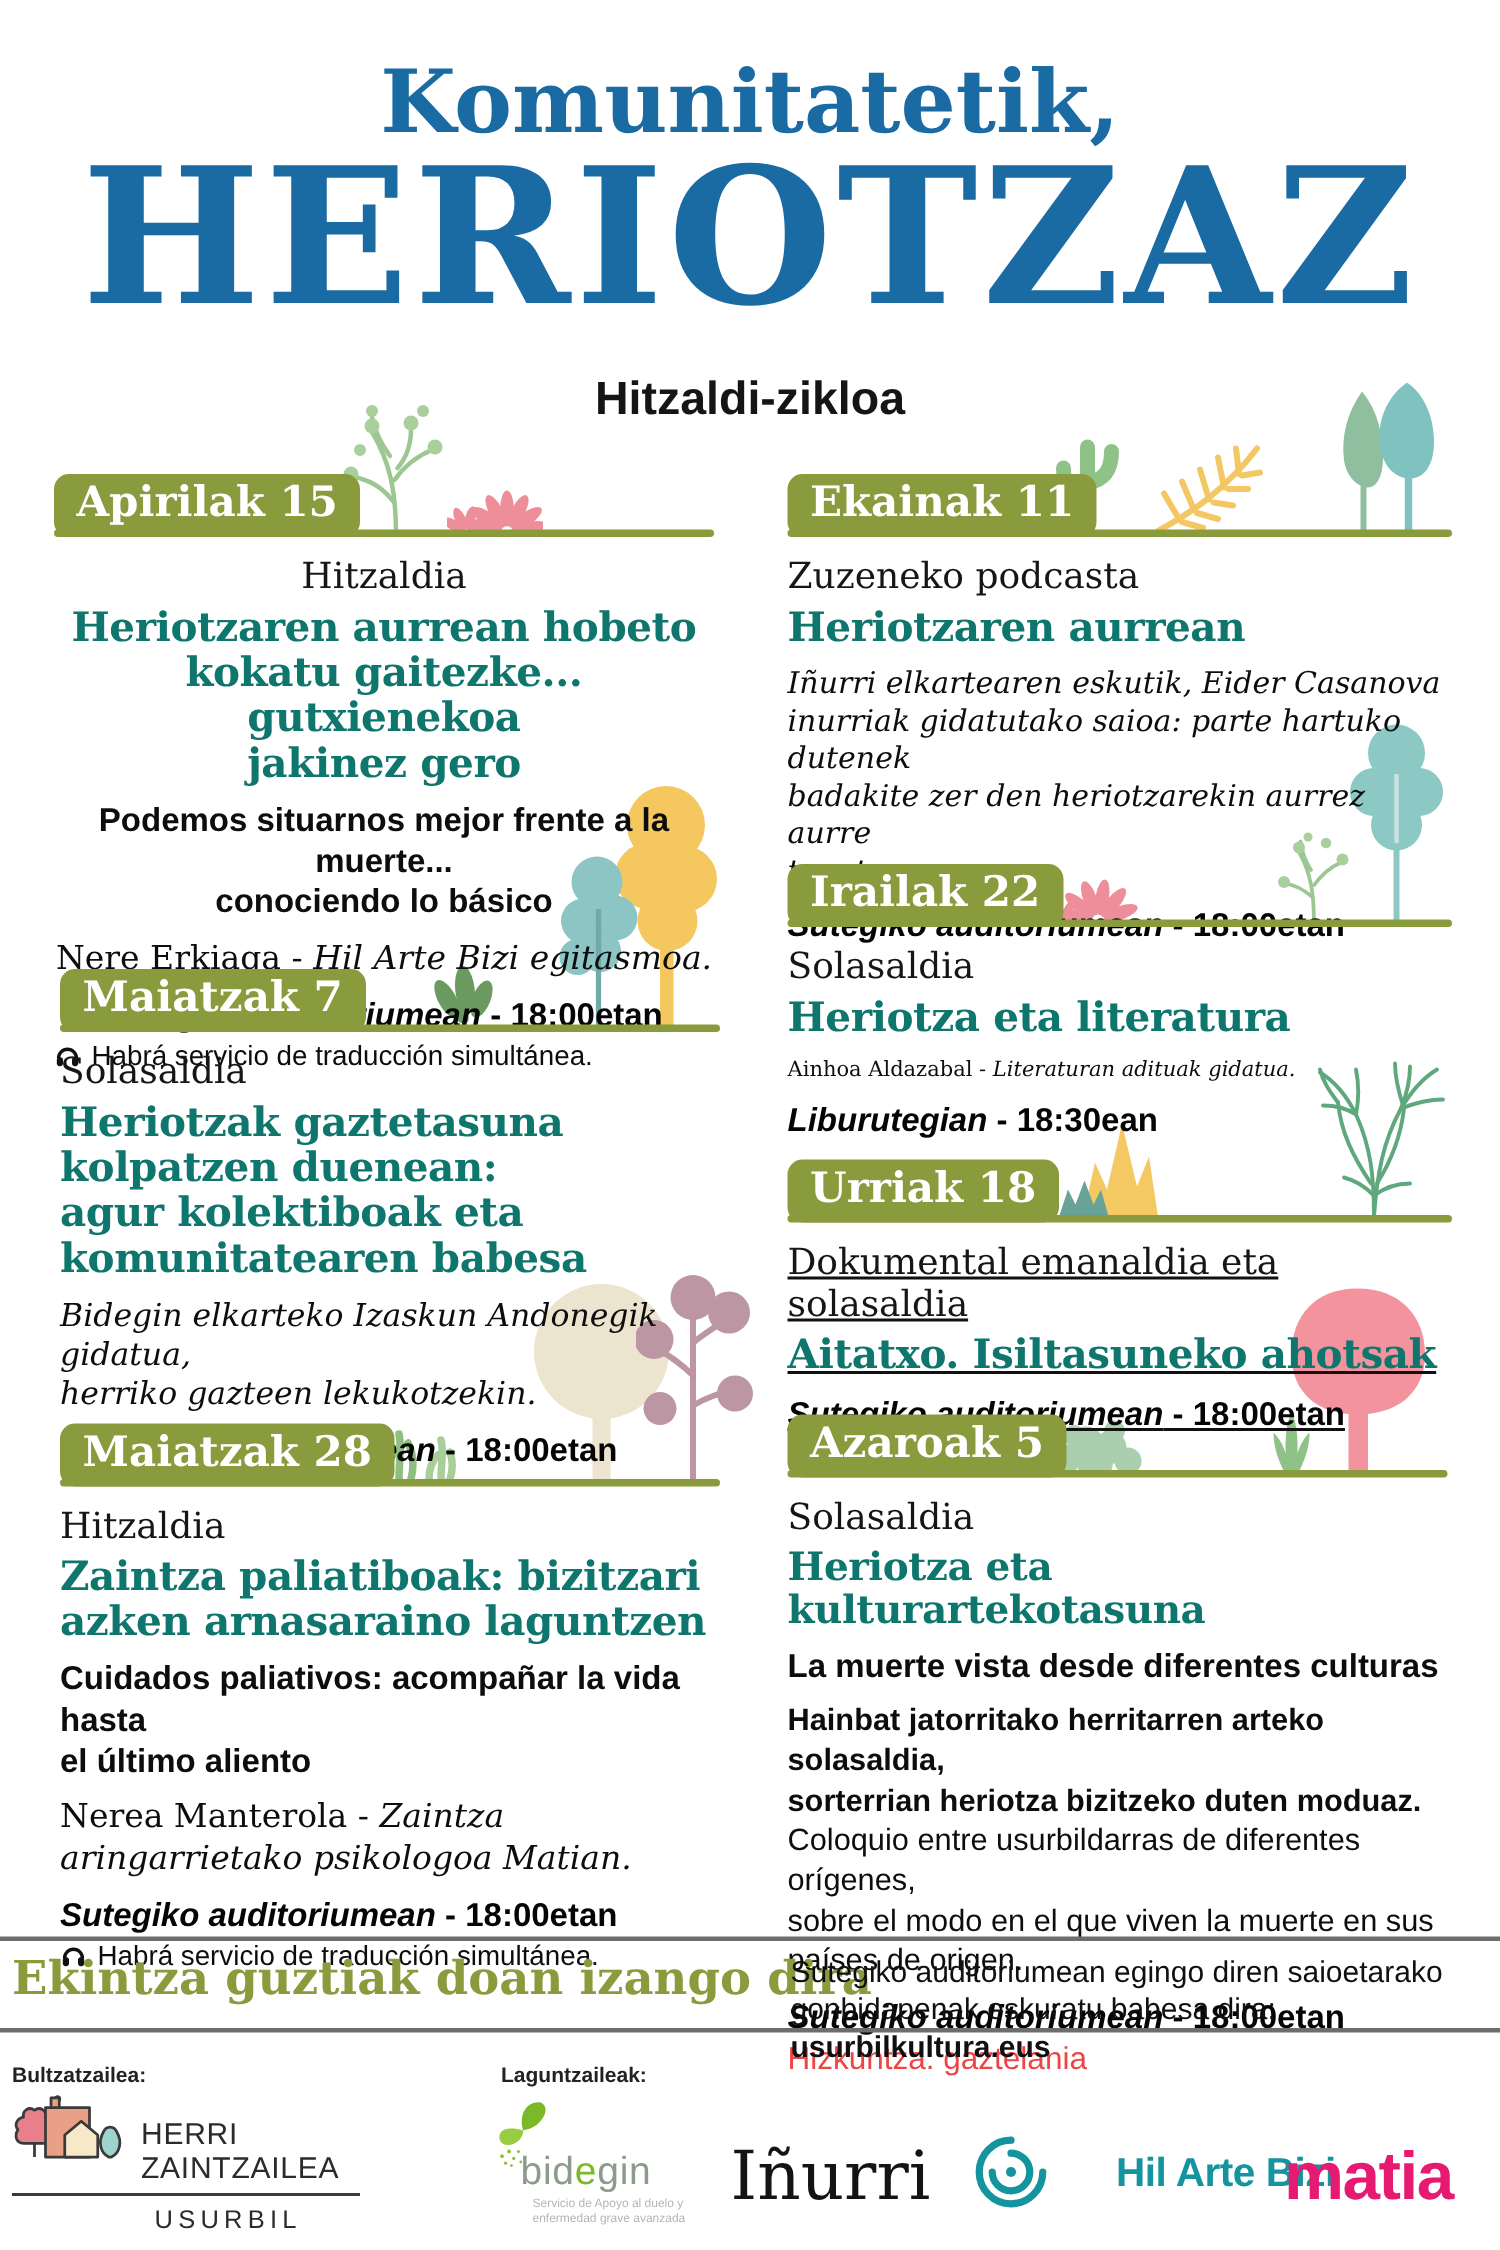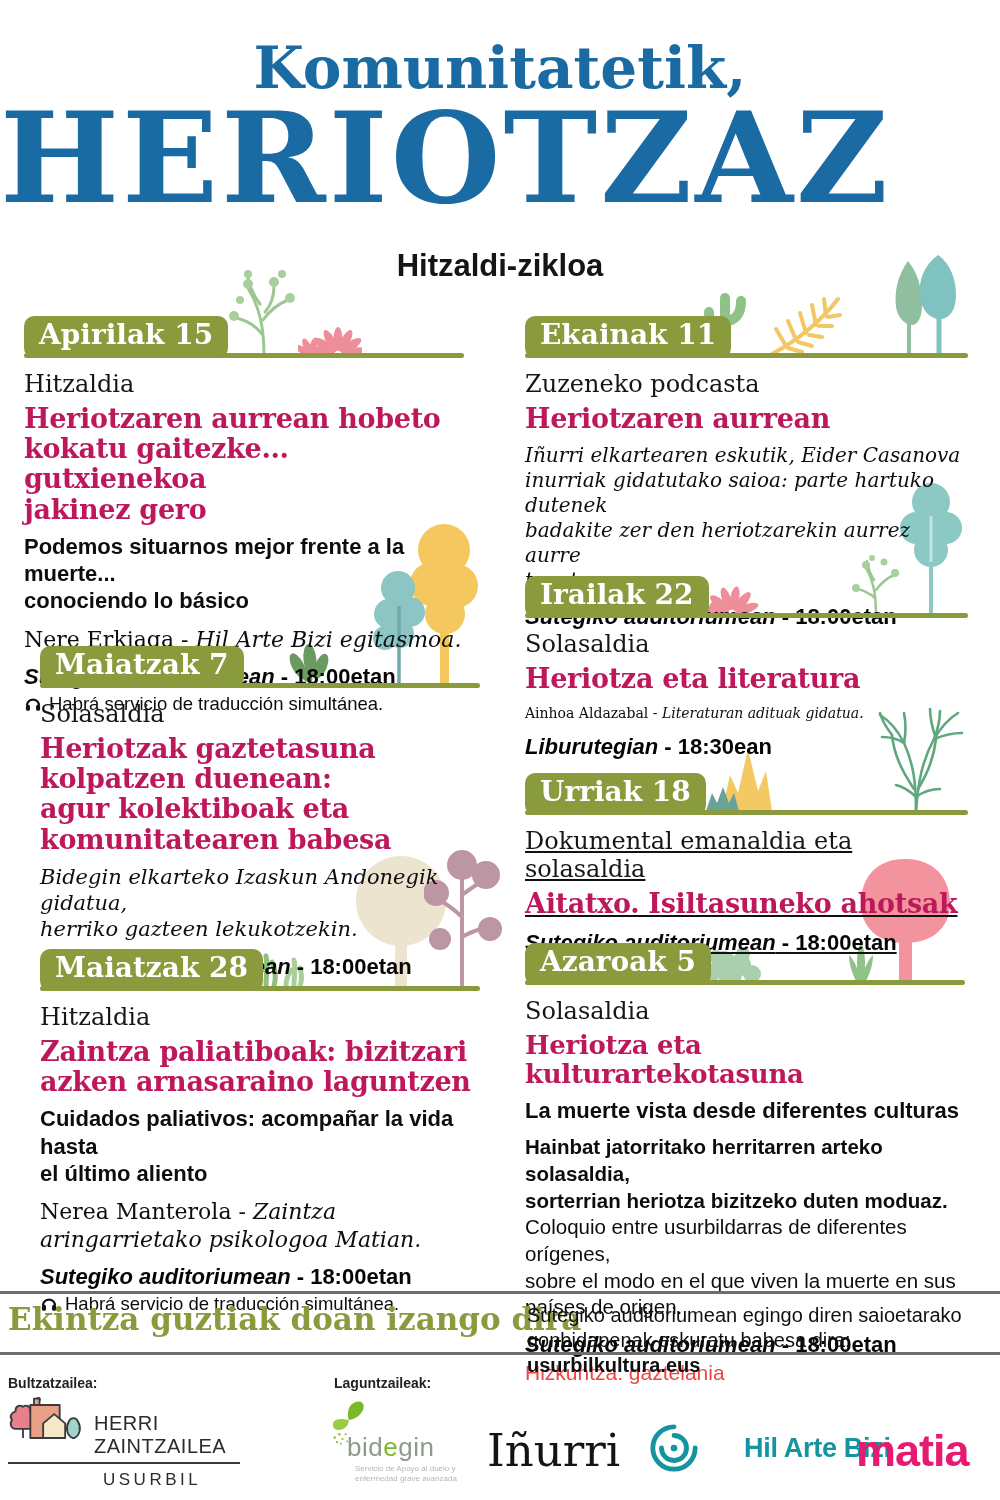--- a/index.html
+++ b/index.html
@@ -1,38 +1,38 @@
 <!DOCTYPE html>
 <html><head>
 <meta charset="utf-8">
 <style>
   html,body{margin:0;padding:0;background:#ffffff;}
   .poster{position:relative;width:1000px;height:1500px;background:#fff;overflow:hidden;
           font-family:"Liberation Sans",sans-serif;color:#111;}
   
   .pretitle{position:absolute;top:34px;left:0;width:100%;text-align:center;
             font-family:"DejaVu Serif",serif;font-weight:700;font-size:58px;color:#1a6ba3;margin:0;}
-  .maintitle{position:absolute;top:92px;left:0;width:100%;text-align:left;
+  .maintitle{position:absolute;top:92px;left:0;width:100%;text-align:center;
              font-family:"DejaVu Serif",serif;font-weight:700;font-size:126px;line-height:1.05;
              letter-spacing:3px;color:#1a6ba3;margin:0;}
   .subtitle{position:absolute;top:248px;left:0;width:100%;text-align:center;
             font-size:31px;font-weight:700;color:#151515;margin:0;}
   
   .deco{position:absolute;z-index:1;pointer-events:none;}
   .deco svg{display:block;width:100%;height:100%;}
   
   .event{position:absolute;z-index:2;}
   .sec-head{position:relative;height:43px;}
   .sec-rule{position:absolute;left:0;right:0;bottom:0;height:5px;background:#8a9b3d;border-radius:3px;}
   .badge{position:absolute;left:0;bottom:0;background:#8a9b3d;color:#fff;
          font-family:"DejaVu Serif",serif;font-weight:700;font-size:28px;line-height:1;
          padding:5px 15px 9px;border-radius:10px;white-space:nowrap;}
   .category{margin:12px 0 0;font-family:"DejaVu Serif",serif;font-size:24px;color:#161616;}
   .ev-title{margin:6px 0 0;font-family:"DejaVu Serif",serif;font-weight:700;font-size:27px;
-            line-height:1.12;color:#be185d;letter-spacing:-0.3px;}
+            line-height:1.12;color:#0f766e;letter-spacing:-0.3px;}
   .es-sub{margin:8px 0 0;font-size:22px;line-height:1.24;font-weight:700;color:#0d0d0d;}
   .desc{margin:9px 0 0;font-family:"DejaVu Serif",serif;font-style:italic;font-size:21px;
         line-height:1.25;color:#0d0d0d;}
   .col-right .desc{font-size:20px;}
   .desc-bold{margin:10px 0 0;font-size:20.5px;line-height:1.3;font-weight:700;color:#0d0d0d;}
   .desc-reg{margin:0;font-size:20.5px;line-height:1.3;color:#0d0d0d;}
   .speaker{margin:11px 0 0;font-family:"DejaVu Serif",serif;font-size:22px;color:#0d0d0d;line-height:1.25;}
   .col-right .speaker{font-size:14px;}
   .speaker .it{font-style:italic;}
   .venue{margin:11px 0 0;font-size:22px;font-weight:700;color:#050505;}
@@ -307,21 +307,21 @@
         </g>
       </svg>
   </div>
   <div class="deco" style="left:853px;top:855px;width:105px;height:128px">
     <svg viewBox="0 0 105 128">
       <path d="M52 4 C24 4 8 22 8 48 C8 74 26 88 52 88 C78 88 97 74 97 48 C97 22 80 4 52 4Z" fill="#f2939e"></path>
       <rect x="46" y="80" width="13" height="48" fill="#f2939e"></rect>
       </svg>
   </div>
 
-  <section class="event col-left" style="left:24px;top:315px;width:440px;">
+  <section class="event col-left" style="left:36px;top:315px;width:440px;text-align:center;">
     <div class="sec-head">
       <span class="sec-rule"></span>
       <span class="badge">Apirilak 15</span>
     </div>
     <div class="category">Hitzaldia</div>
     <h2 class="ev-title pre">Heriotzaren aurrean hobeto
 kokatu gaitezke... gutxienekoa
 jakinez gero</h2>
     <p class="es-sub pre">Podemos situarnos mejor frente a la muerte...
 conociendo lo básico</p>

